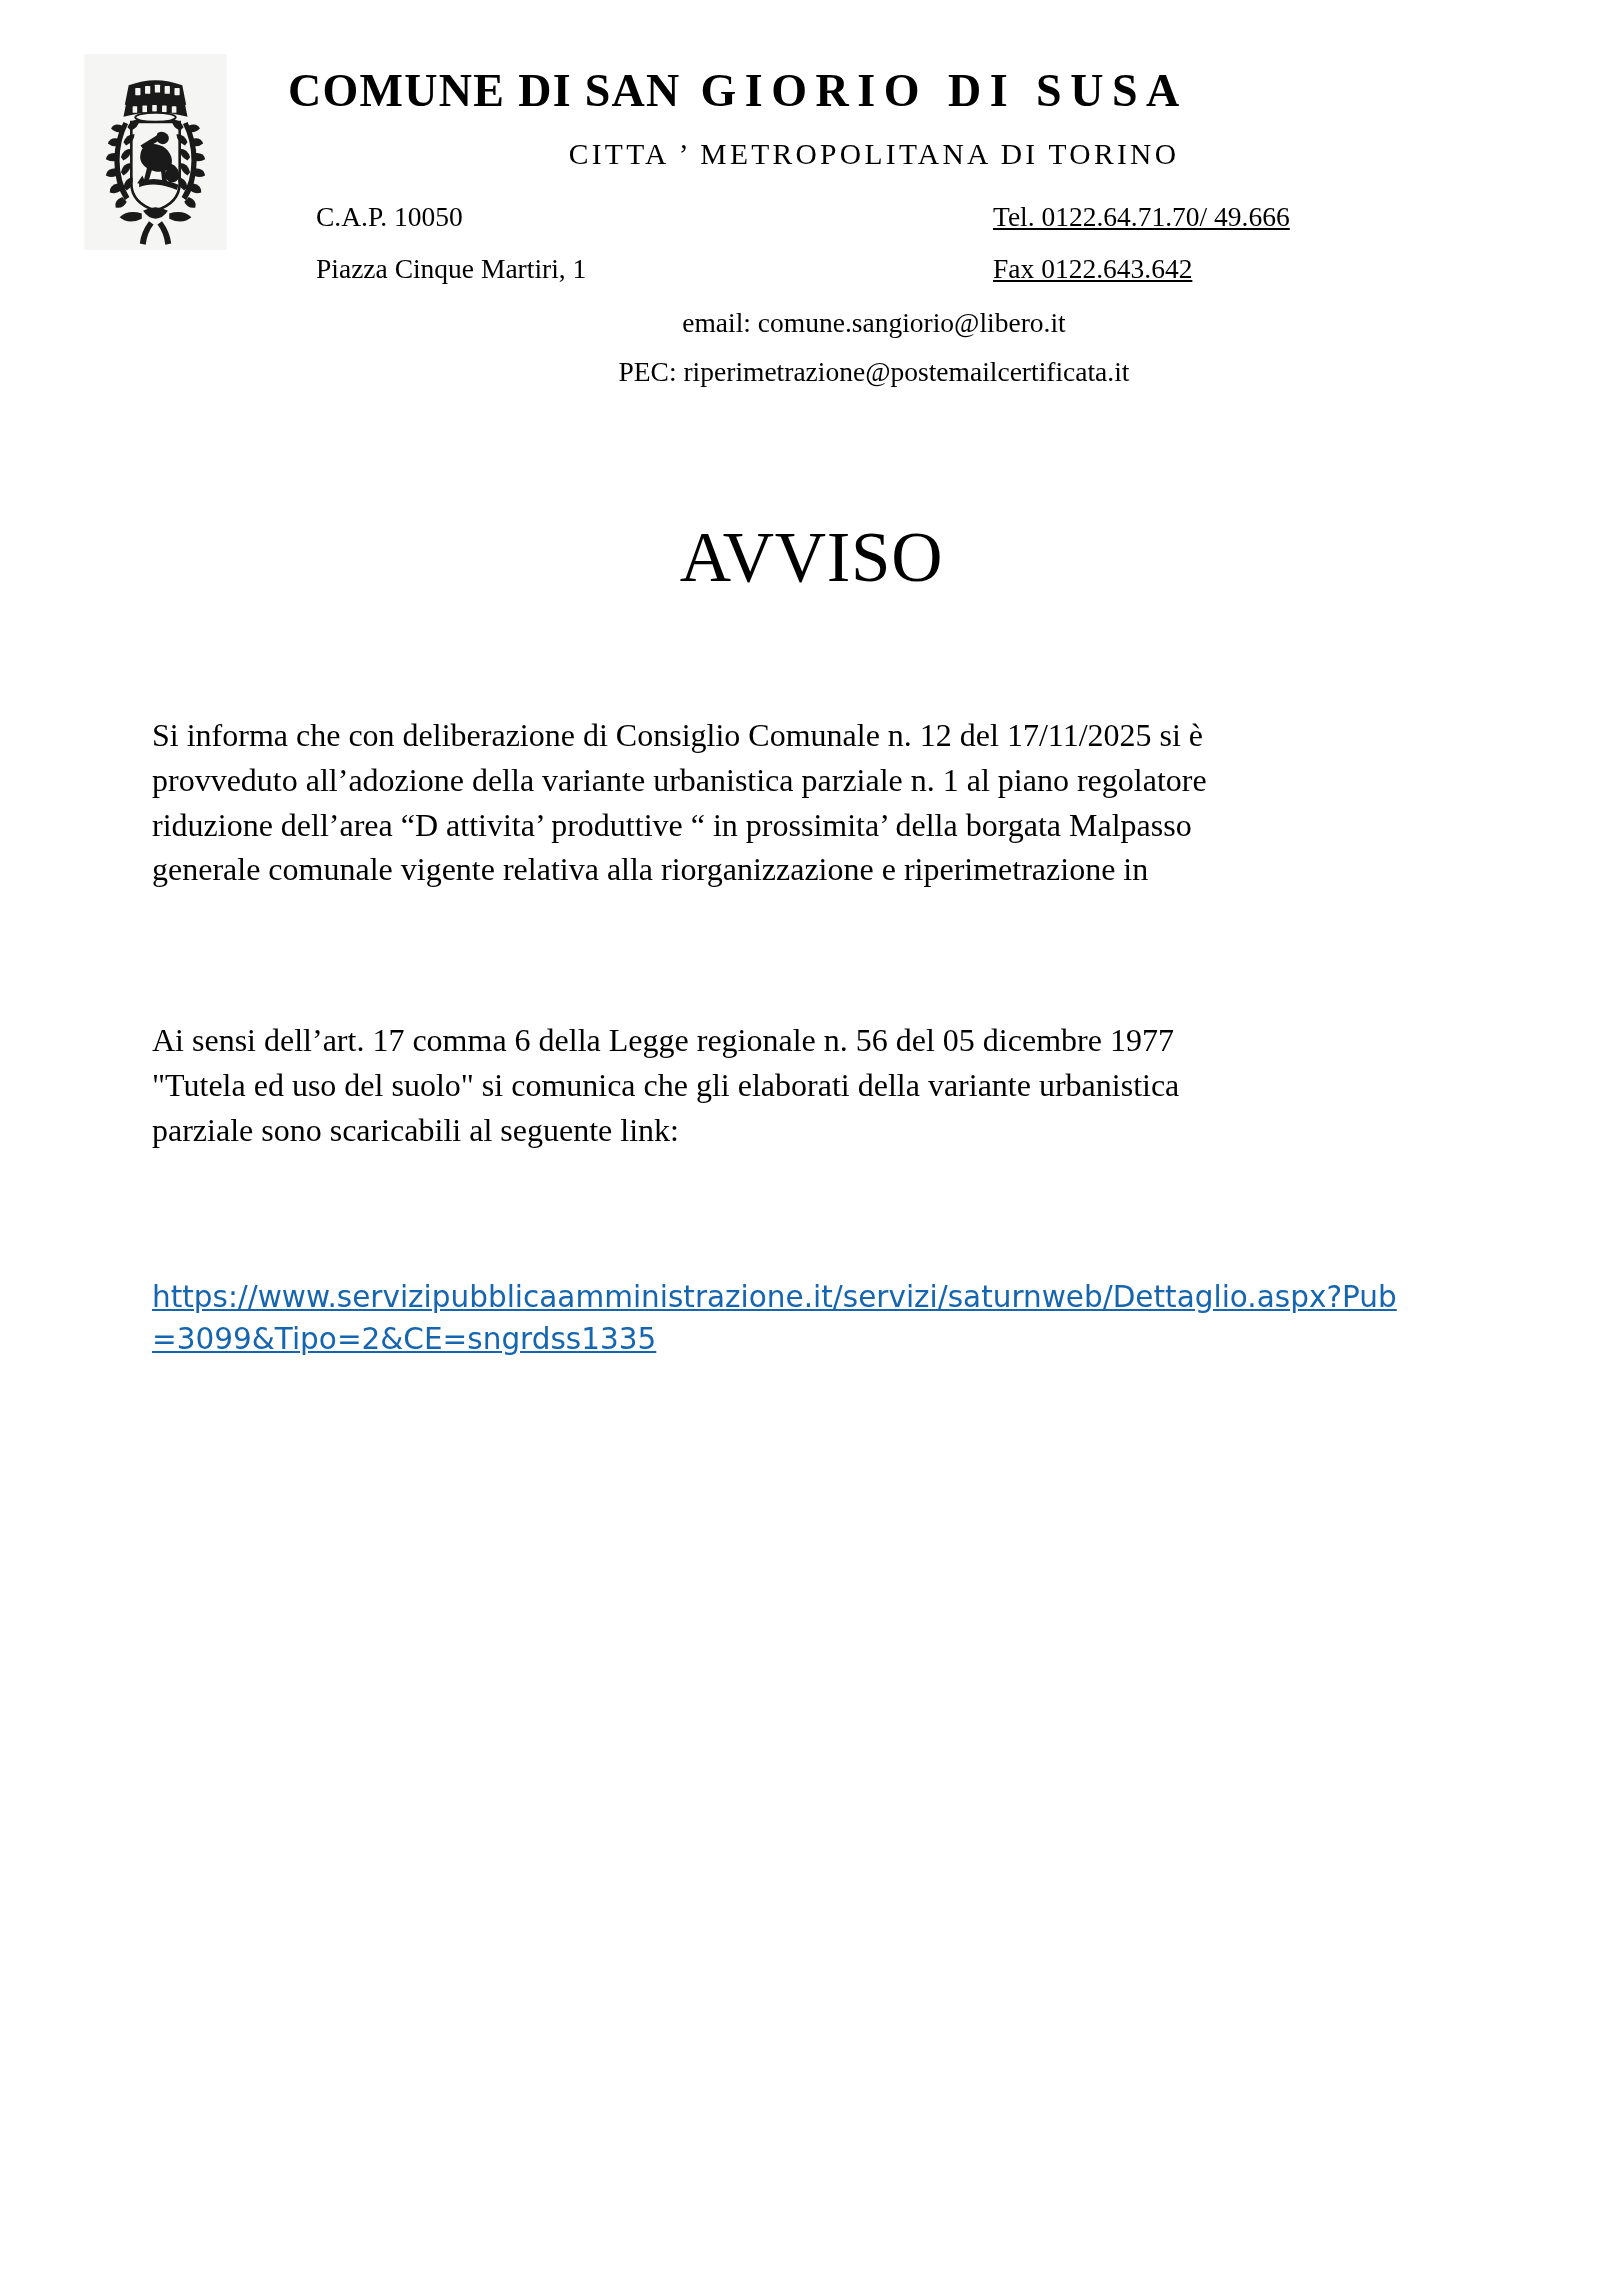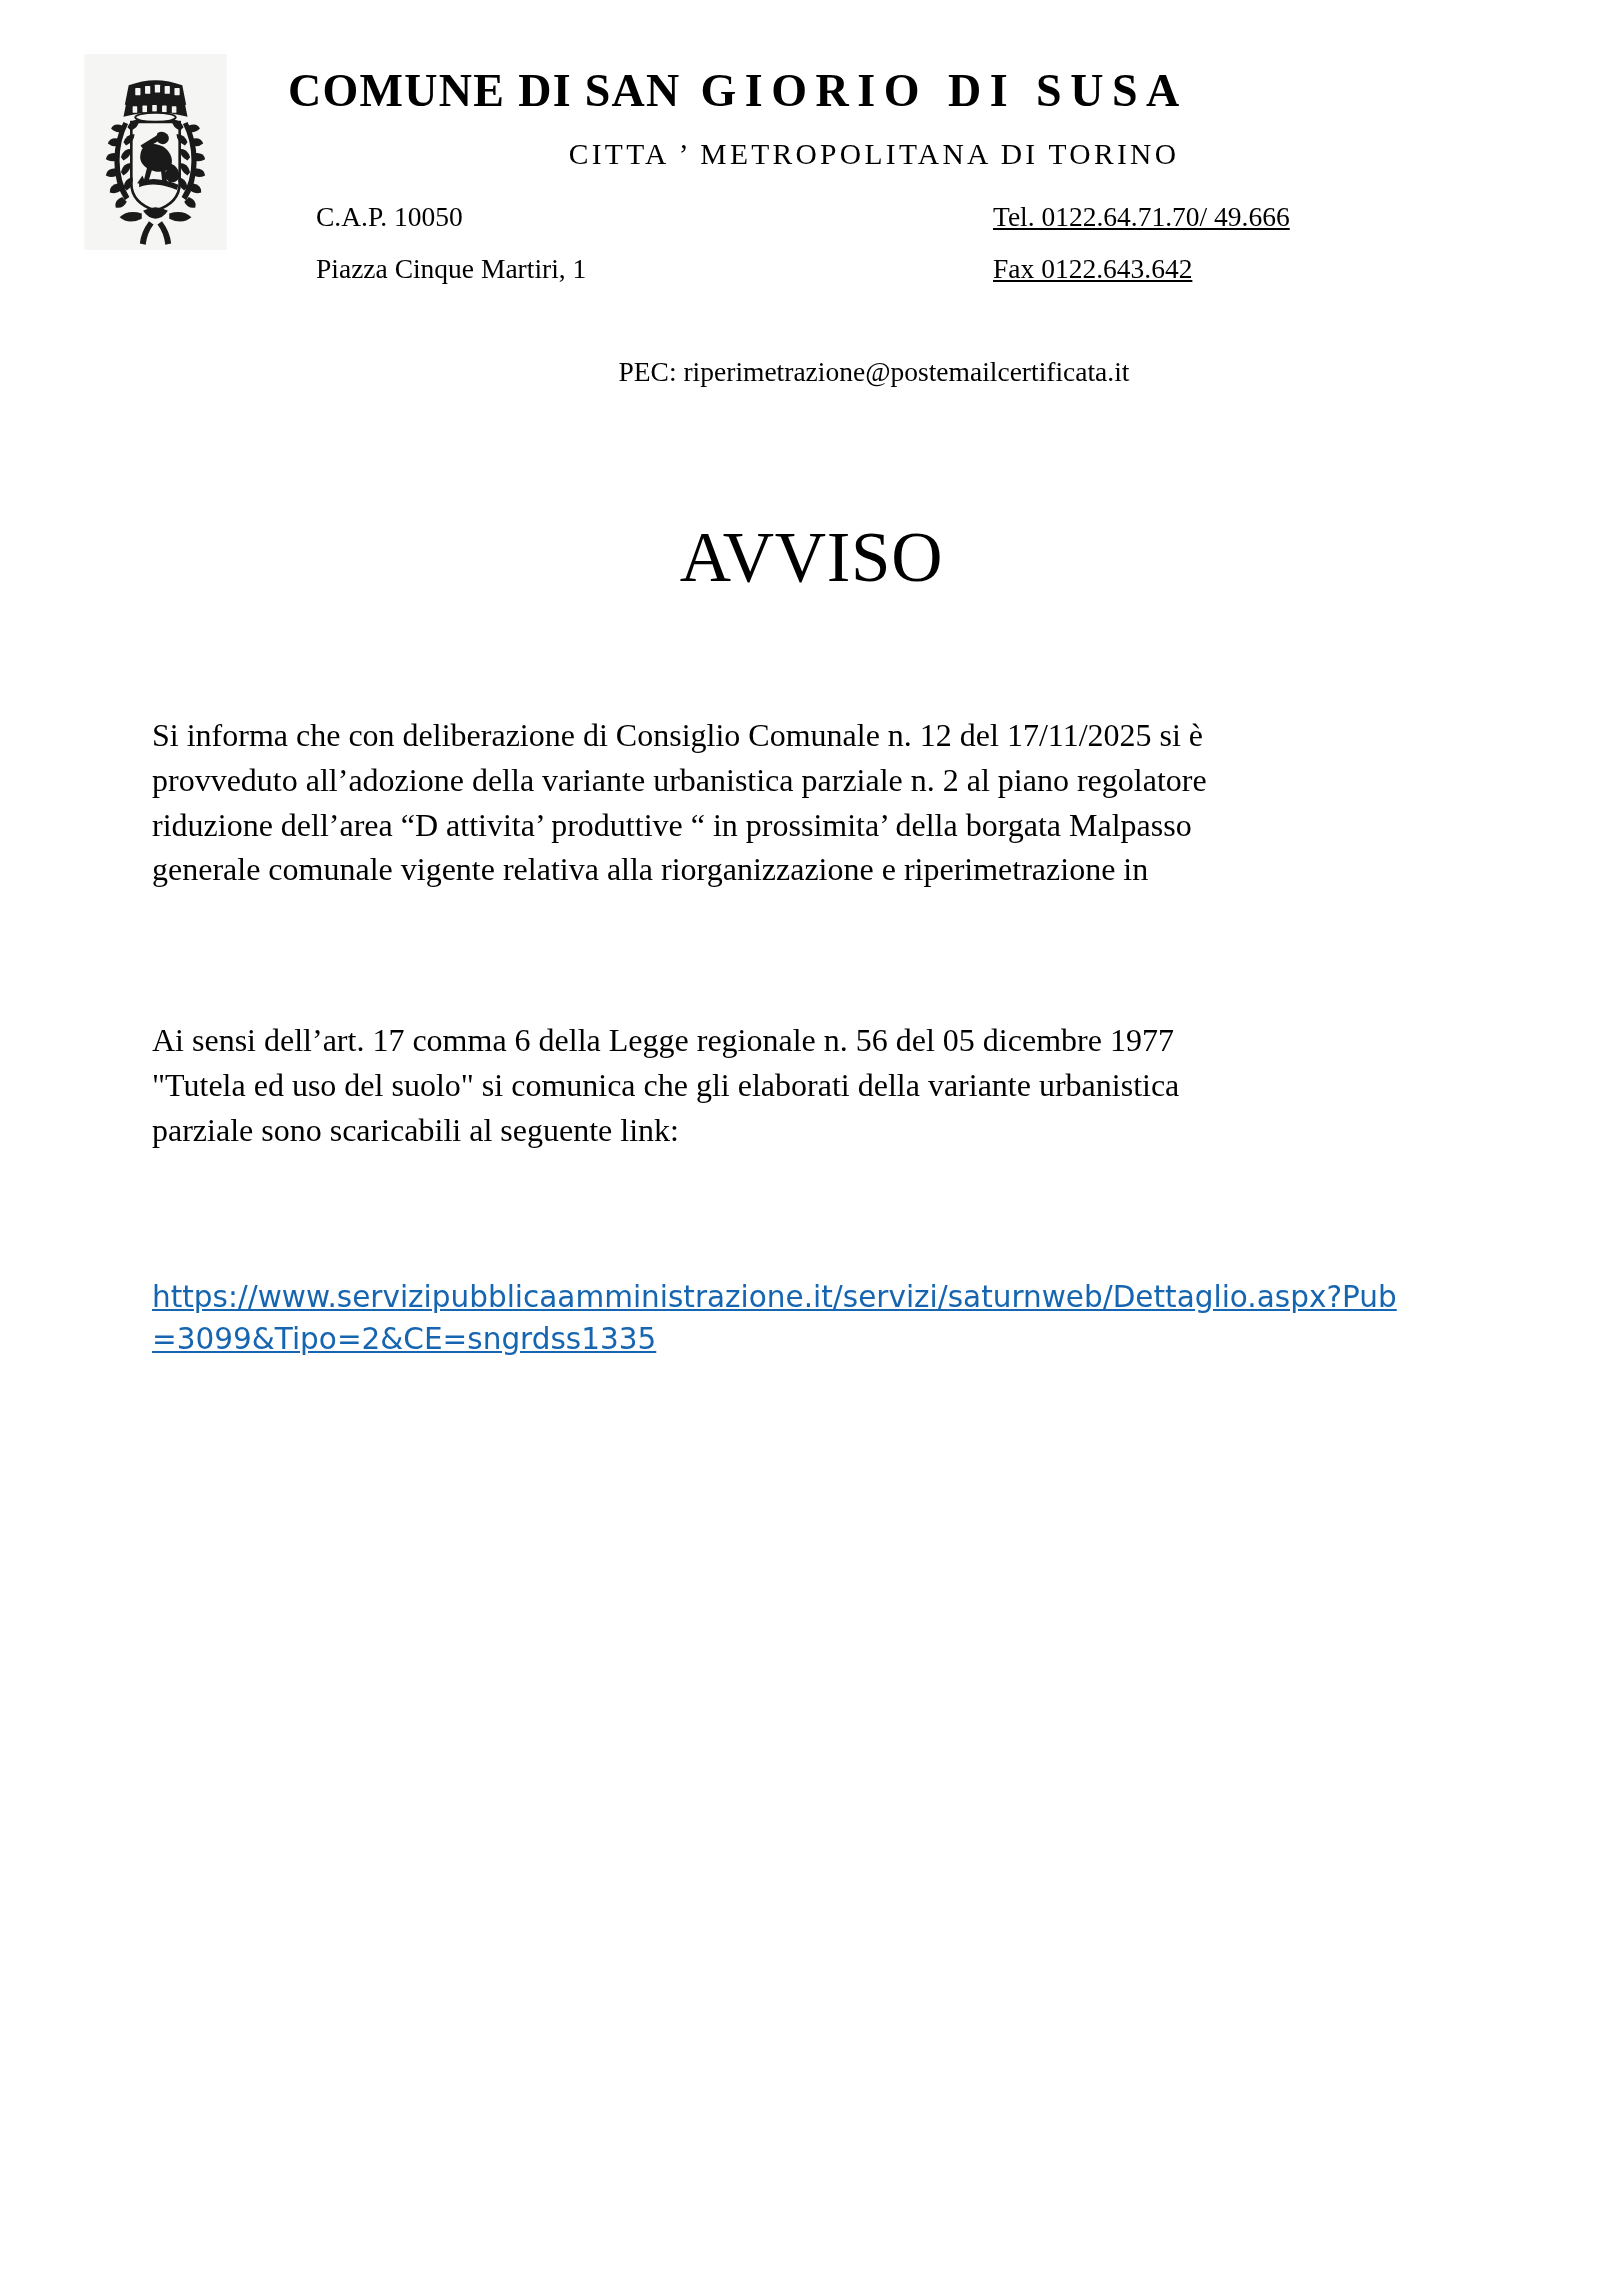--- a/index.html
+++ b/index.html
@@ -233,29 +233,30 @@
     <div class="contact-row r1">
       <span class="contact-left">C.A.P. 10050</span>
       <span class="contact-right">Tel. 0122.64.71.70/ 49.666</span>
     </div>
 
     <div class="contact-row r2">
       <span class="contact-left">Piazza Cinque Martiri, 1</span>
       <span class="contact-right">Fax 0122.643.642</span>
     </div>
 
+    <div class="contact-center e1">email: comune.sangiorio@libero.it</div>
     <div class="contact-center e2">PEC: riperimetrazione@postemailcertificata.it</div>
 
   </div>
 
   <div class="doc-title">AVVISO</div>
 
   <div class="body-block p1">
     <div class="body-line">Si informa che con deliberazione di Consiglio Comunale n. 12 del 17/11/2025 si è</div>
-    <div class="body-line">provveduto all’adozione della variante urbanistica parziale n. 2 al piano regolatore</div>
+    <div class="body-line">provveduto all’adozione della variante urbanistica parziale n. 1 al piano regolatore</div>
     <div class="body-line">riduzione dell’area “D  attivita’ produttive “ in prossimita’ della borgata Malpasso</div>
     <div class="body-line">generale comunale vigente relativa alla riorganizzazione e riperimetrazione in</div>
   </div>
 
   <div class="body-block p2">
     <div class="body-line">Ai sensi dell’art. 17 comma 6 della   Legge regionale n. 56 del 05 dicembre 1977</div>
     <div class="body-line">"Tutela ed uso del suolo" si comunica che  gli elaborati della variante urbanistica</div>
     <div class="body-line">parziale sono scaricabili al seguente link:</div>
   </div>
 

